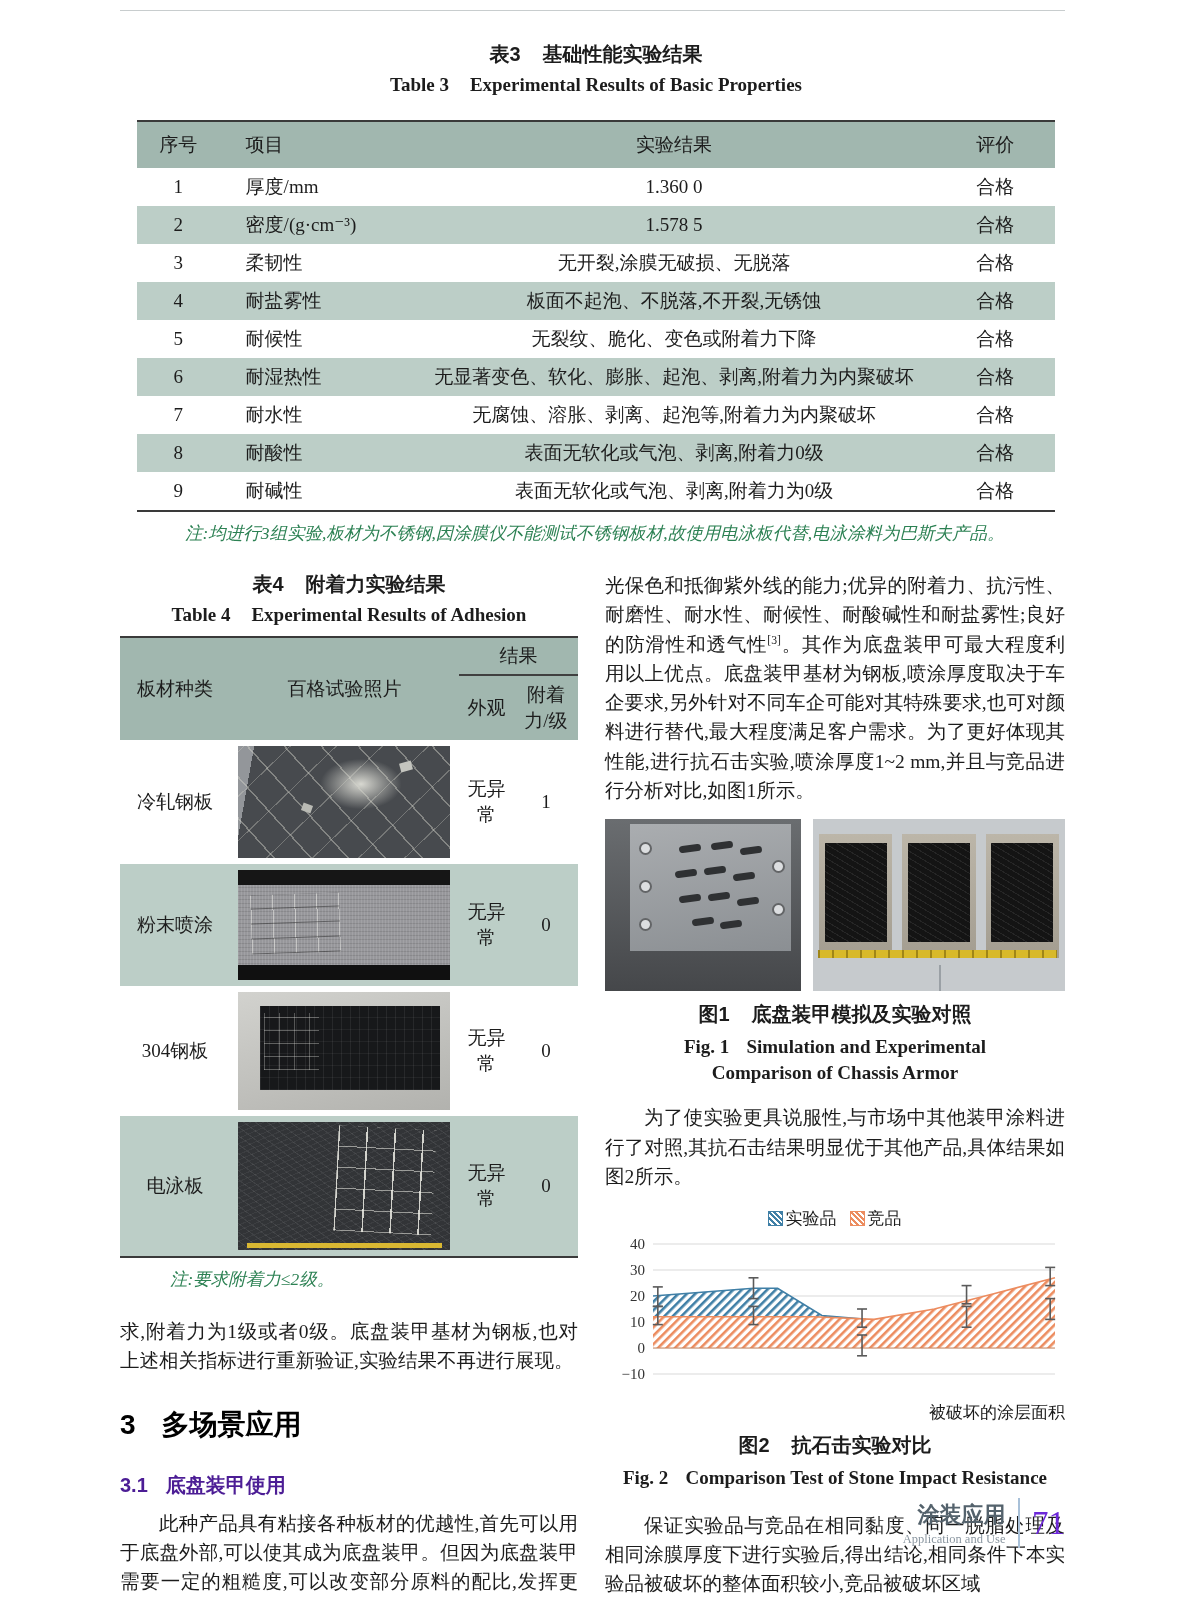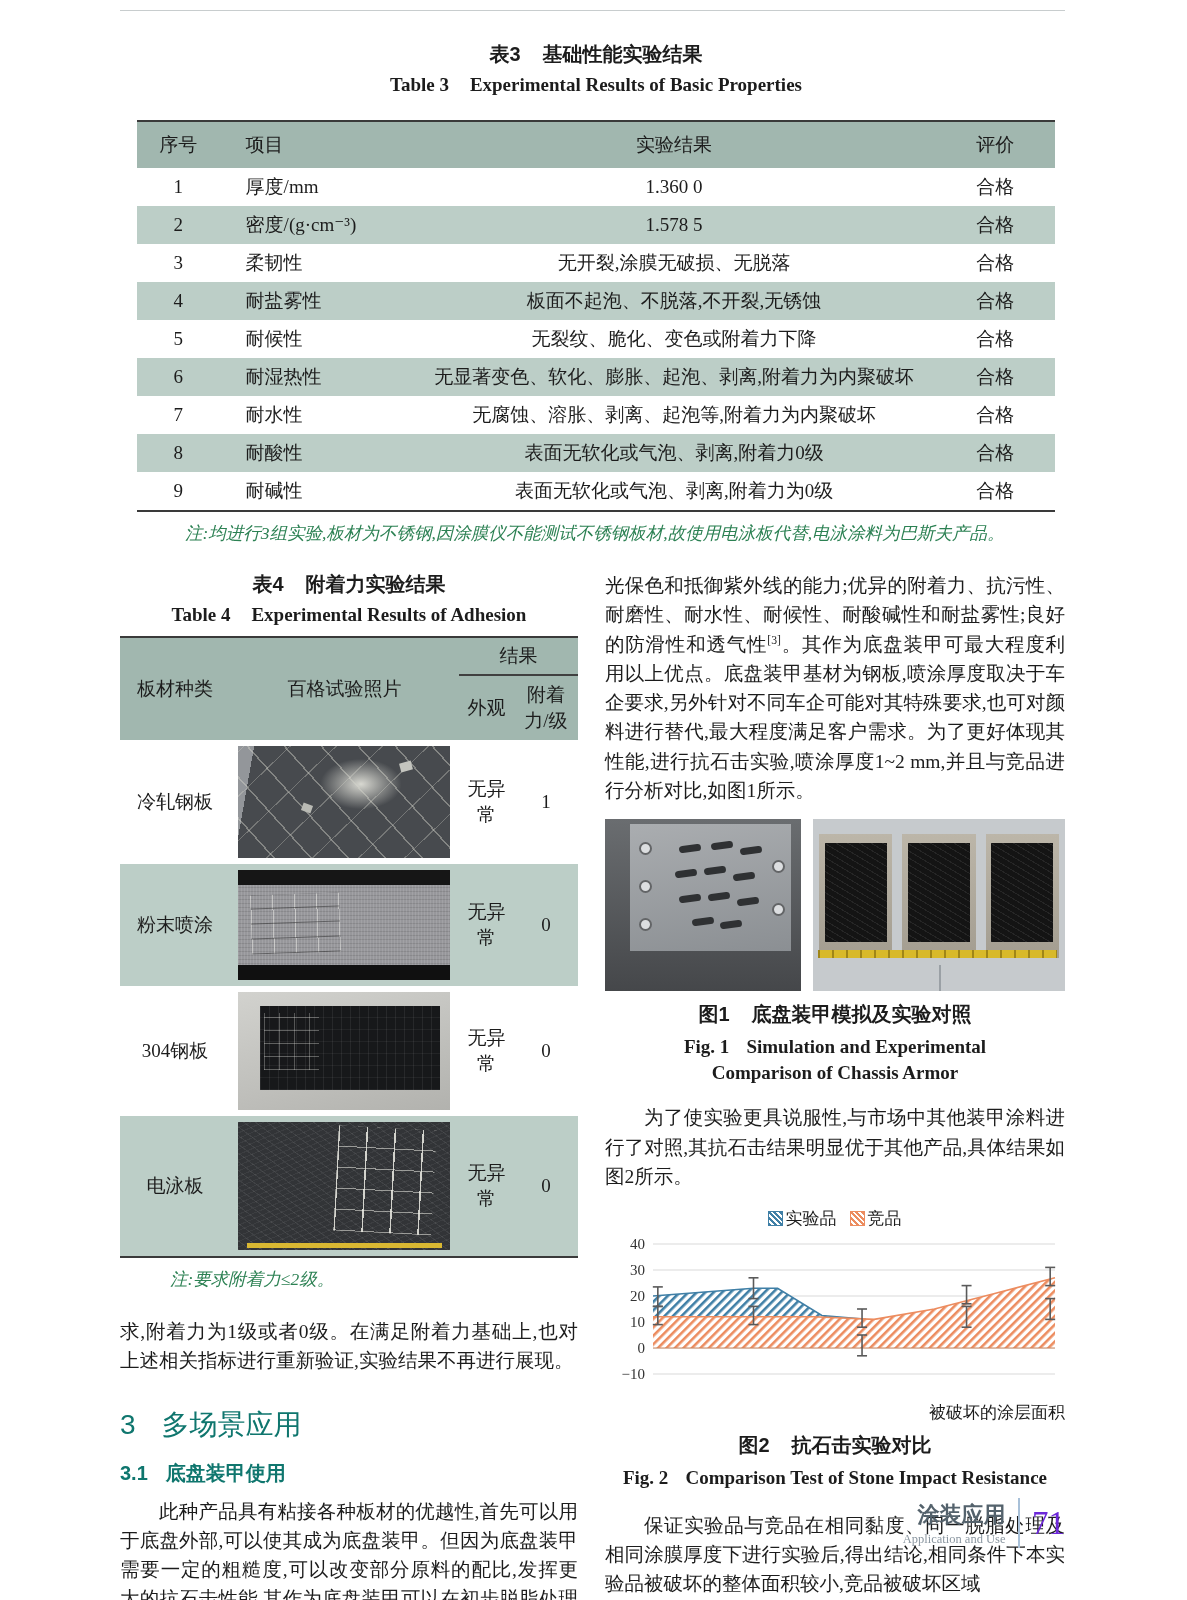--- a/index.html
+++ b/index.html
@@ -77,24 +77,24 @@
      repeating-linear-gradient(0deg, rgba(238,238,230,.55) 0 1px, transparent 1px 21px);
      transform:rotate(3deg);}
   .yellow-strip{left:4%;right:4%;bottom:2px;height:5px;background:#d9b832;}
 
   
   .para{font-size:19.5px;line-height:1.5;text-align:justify;margin:0;}
   .indent{text-indent:2em;}
   .t4-note{padding-left:50px;}
   sup{font-size:.6em;}
 
-  .h2{font-family:"Liberation Sans","DejaVu Sans",sans-serif;font-weight:normal;color:#0f766e;
-      font-size:28px;margin:30px 0 16px 0;}
+  .h2{font-family:"Liberation Sans","DejaVu Sans",sans-serif;font-weight:bold;color:#000000;
+      font-size:28px;margin:30px 0 28px 0;}
   .h2 .num{margin-right:26px;}
-  .h3{font-family:"Liberation Sans","DejaVu Sans",sans-serif;font-weight:bold;color:#0f766e;
+  .h3{font-family:"Liberation Sans","DejaVu Sans",sans-serif;font-weight:bold;color:#4c1d95;
       font-size:20px;margin:0 0 10px 0;}
   .h3 .num{margin-right:18px;}
 
   
   .fig1-photos{display:flex;gap:12px;justify-content:center;margin:14px 0 10px 0;}
   .fig1-left{position:relative;width:196px;height:172px;overflow:hidden;
      background:linear-gradient(180deg,#6a6d70,#45474a);}
   .plate{position:absolute;left:13%;top:3%;width:82%;height:74%;
      background:linear-gradient(170deg,#aaadb0,#8b8f93);}
   .slot{position:absolute;width:22px;height:7px;border-radius:4px;background:#2f3133;transform:rotate(-7deg);}
@@ -274,21 +274,21 @@
                     <div class="yellow-strip pd"></div>
                   </div>
                 </td>
                 <td>无异常</td>
                 <td>0</td>
               </tr>
             </tbody>
         </table>
         <div class="note t4-note">注:要求附着力≤2级。</div>
 
-        <p class="para" style="margin-top:26px;">求,附着力为1级或者0级。在满足附着力基础上,也对上述相关指标进行重新验证,实验结果不再进行展现。</p>
+        <p class="para" style="margin-top:26px;">求,附着力为1级或者0级。底盘装甲基材为钢板,也对上述相关指标进行重新验证,实验结果不再进行展现。</p>
 
         <div class="h2">
           <span class="num">3</span><span>多场景应用</span>
         </div>
         <div class="h3">
           <span class="num">3.1</span><span>底盘装甲使用</span>
         </div>
         <p class="para indent">此种产品具有粘接各种板材的优越性,首先可以用于底盘外部,可以使其成为底盘装甲。但因为底盘装甲需要一定的粗糙度,可以改变部分原料的配比,发挥更大的抗石击性能,其作为底盘装甲可以在初步脱脂处理后使用。水性丙烯酸防腐涂料特点为:绿色环境友好,不易燃,不易爆;色彩明亮持久,优异的保</p>
       </div>
 

